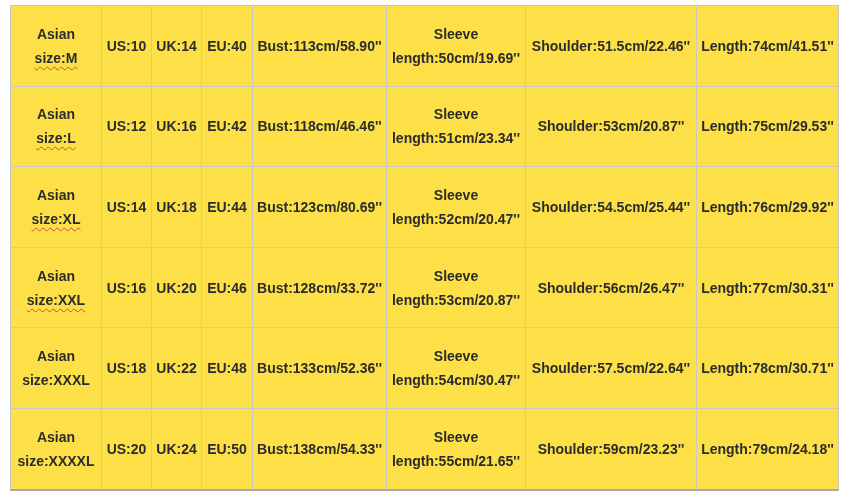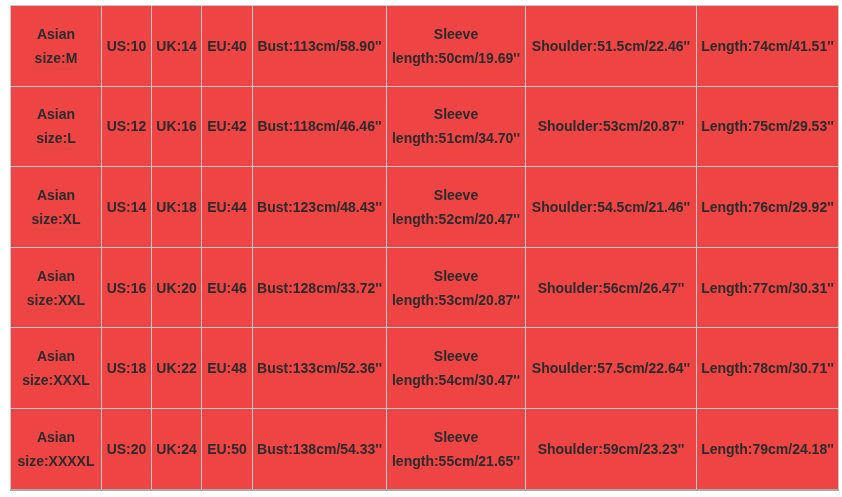--- a/index.html
+++ b/index.html
@@ -16,21 +16,21 @@
     overflow: hidden;
   }
   table.size-chart {
     position: absolute;
     left: 10px;
     top: 5px;
     width: 828px;
     height: 486px;
     border-collapse: collapse;
     table-layout: fixed;
-    background: #ef4444;
+    background: #fde047;
   }
   table.size-chart td {
     border: 1px solid #c8c8c8;
     text-align: center;
     vertical-align: middle;
     font-size: 14px;
     font-weight: bold;
     color: #2b2b2b;
     line-height: 24px;
     padding: 2px 3px;
@@ -79,36 +79,36 @@
 
       <tr>
         <td>
           <span>Asian</span><br>
           <span class="misspelled">size:L</span>
         </td>
         <td>US:12</td>
         <td>UK:16</td>
         <td>EU:42</td>
         <td>Bust:118cm/46.46''</td>
-        <td>Sleeve length:51cm/34.70''</td>
+        <td>Sleeve length:51cm/23.34''</td>
         <td>Shoulder:53cm/20.87''</td>
         <td>Length:75cm/29.53''</td>
       </tr>
 
       <tr>
         <td>
           <span>Asian</span><br>
           <span class="misspelled">size:XL</span>
         </td>
         <td>US:14</td>
         <td>UK:18</td>
         <td>EU:44</td>
-        <td>Bust:123cm/48.43''</td>
+        <td>Bust:123cm/80.69''</td>
         <td>Sleeve length:52cm/20.47''</td>
-        <td>Shoulder:54.5cm/21.46''</td>
+        <td>Shoulder:54.5cm/25.44''</td>
         <td>Length:76cm/29.92''</td>
       </tr>
 
       <tr>
         <td>
           <span>Asian</span><br>
           <span class="misspelled">size:XXL</span>
         </td>
         <td>US:16</td>
         <td>UK:20</td>

